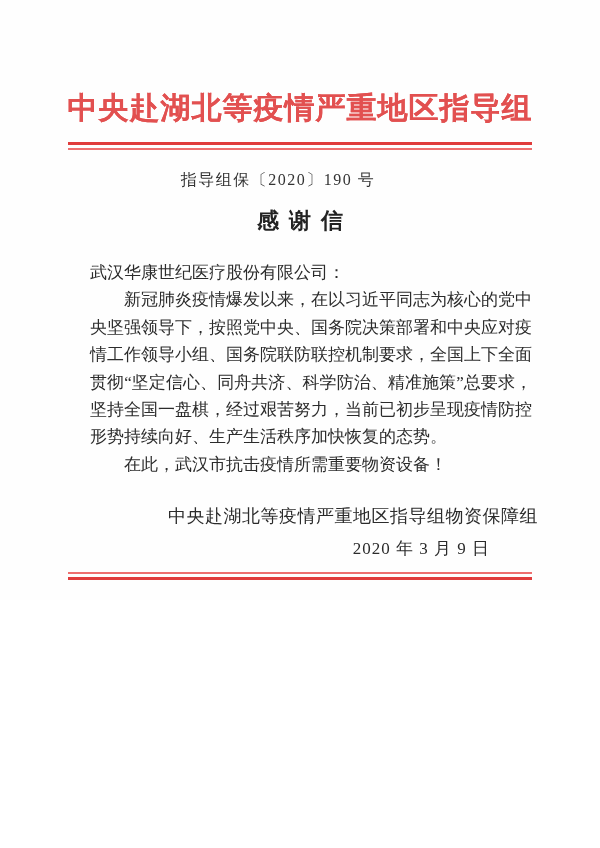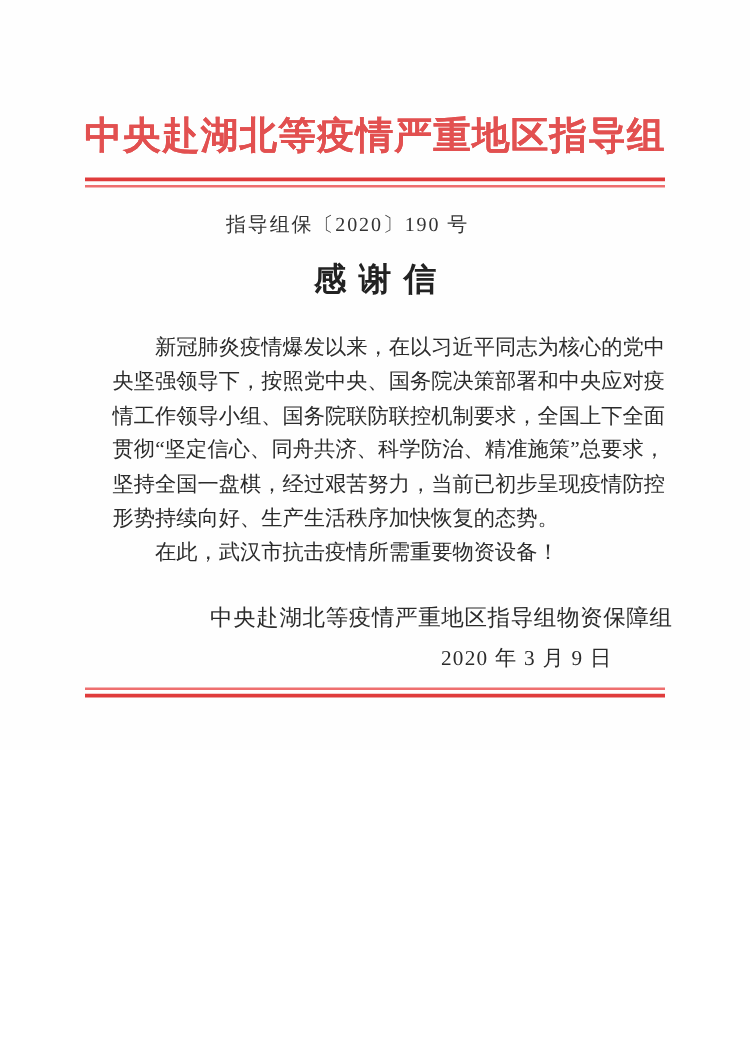--- a/index.html
+++ b/index.html
@@ -45,21 +45,21 @@
     margin-top: 20px;
     padding-right: 44px;
     text-align: center;
     font-size: 16px;
     letter-spacing: 1.5px;
     color: #333333;
   }
   .letter-title {
     margin: 15px 0 0;
     text-align: center;
-    font-size: 26px;
+    font-size: 22px;
     font-weight: bold;
     letter-spacing: 10px;
     text-indent: 10px; 
     color: #222222;
   }
   .letter-body {
     margin: 23px 68px 0 90px;
     font-size: 17px;
     line-height: 27.4px;
     text-align: justify;
@@ -92,20 +92,21 @@
 
   <div class="letterhead">中央赴湖北等疫情严重地区指导组</div>
 
   <div class="double-rule rule-top"></div>
 
   <div class="doc-number">指导组保〔2020〕190 号</div>
 
   <h1 class="letter-title">感谢信</h1>
 
   <div class="letter-body">
+    <p class="salutation">武汉华康世纪医疗股份有限公司：</p>
     <p class="para">新冠肺炎疫情爆发以来，在以习近平同志为核心的党中央坚强领导下，按照党中央、国务院决策部署和中央应对疫情工作领导小组、国务院联防联控机制要求，全国上下全面贯彻“坚定信心、同舟共济、科学防治、精准施策”总要求，坚持全国一盘棋，经过艰苦努力，当前已初步呈现疫情防控形势持续向好、生产生活秩序加快恢复的态势。</p>
     <p class="para">在此，武汉市抗击疫情所需重要物资设备！</p>
   </div>
 
   <div class="signature">中央赴湖北等疫情严重地区指导组物资保障组</div>
 
   <div class="sign-date">2020 年 3 月 9 日</div>
 
   <div class="double-rule rule-bottom"></div>
 

